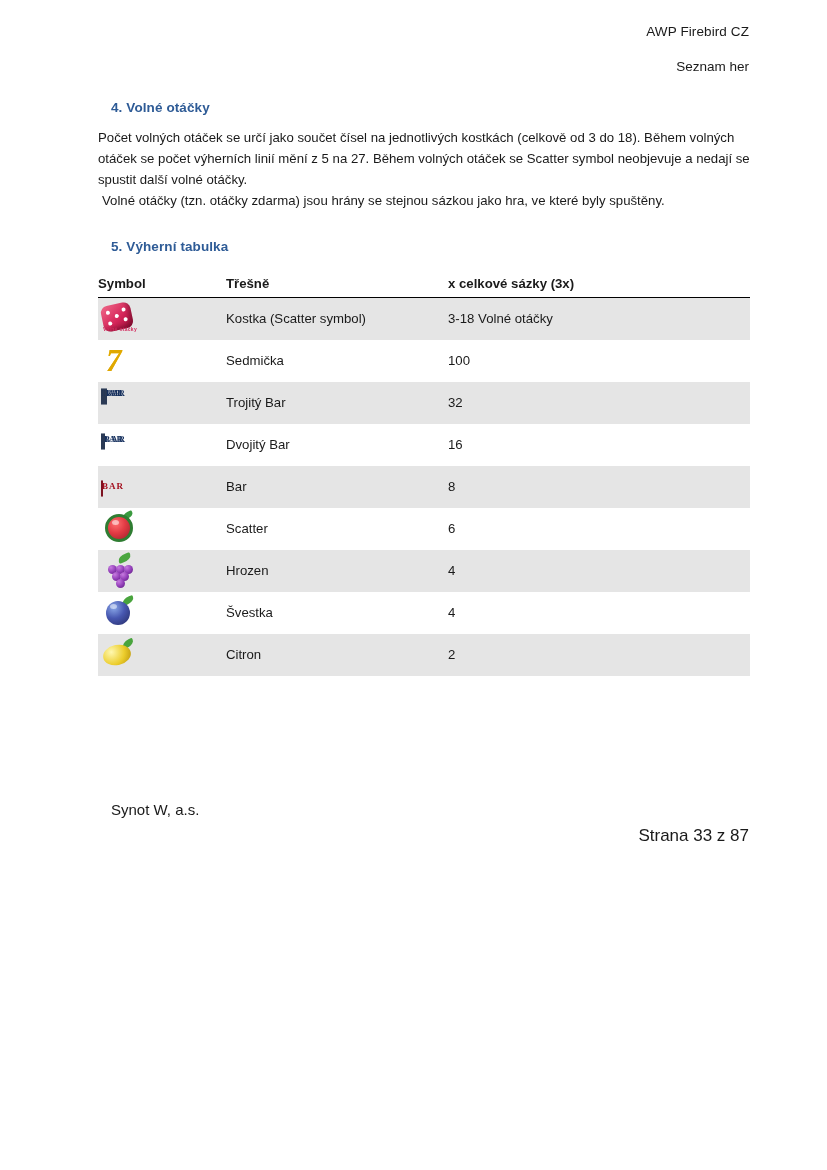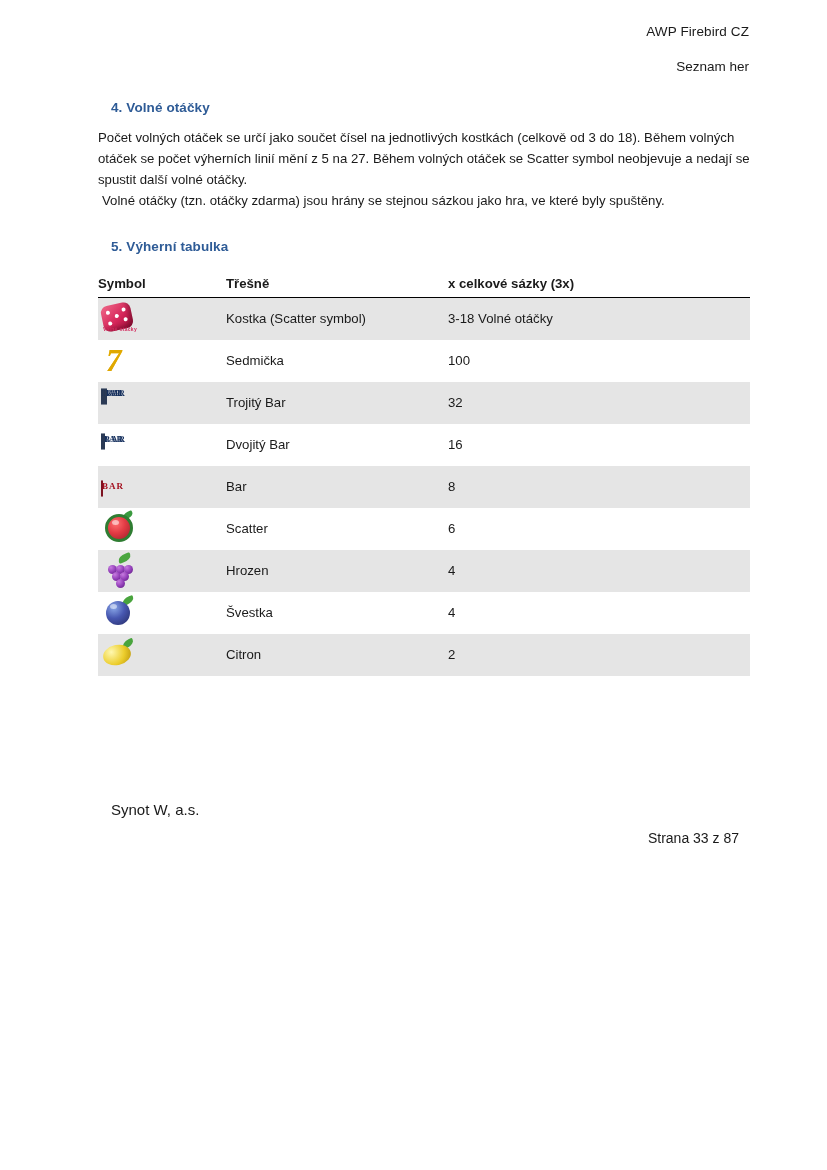--- a/index.html
+++ b/index.html
@@ -317,23 +317,23 @@
   
   .footer-left {
     position: absolute;
     left: 111px;
     bottom: 74px;
     font-size: 15px;
     color: #1a1a1a;
   }
   .footer-right {
     position: absolute;
-    right: 88px;
+    right: 78px;
     bottom: 46px;
-    font-size: 14px;
+    font-size: 17px;
     color: #1a1a1a;
   }
 </style>
 </head>
 <body>
 
 <div class="page">
 
   <div class="header">
     <div class="line1">AWP Firebird CZ</div>

